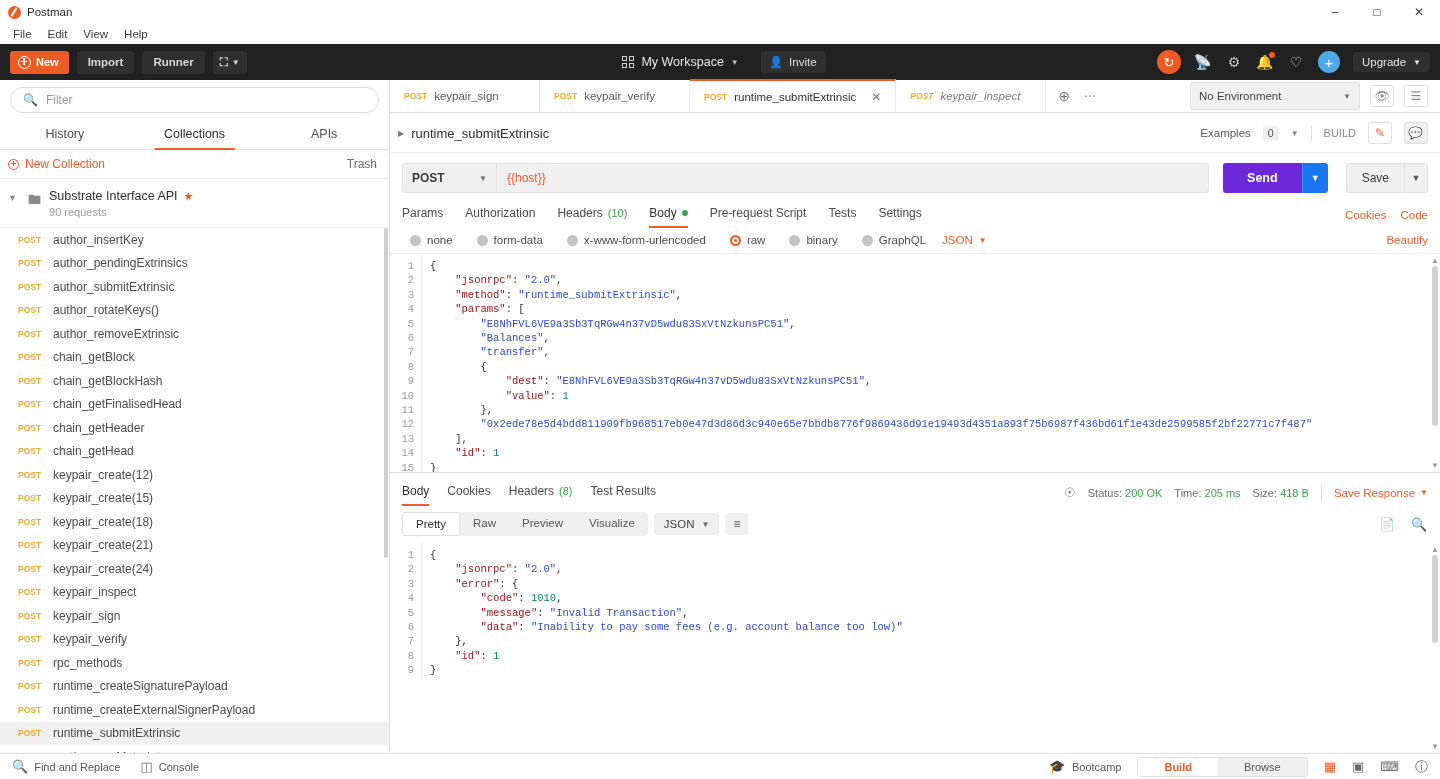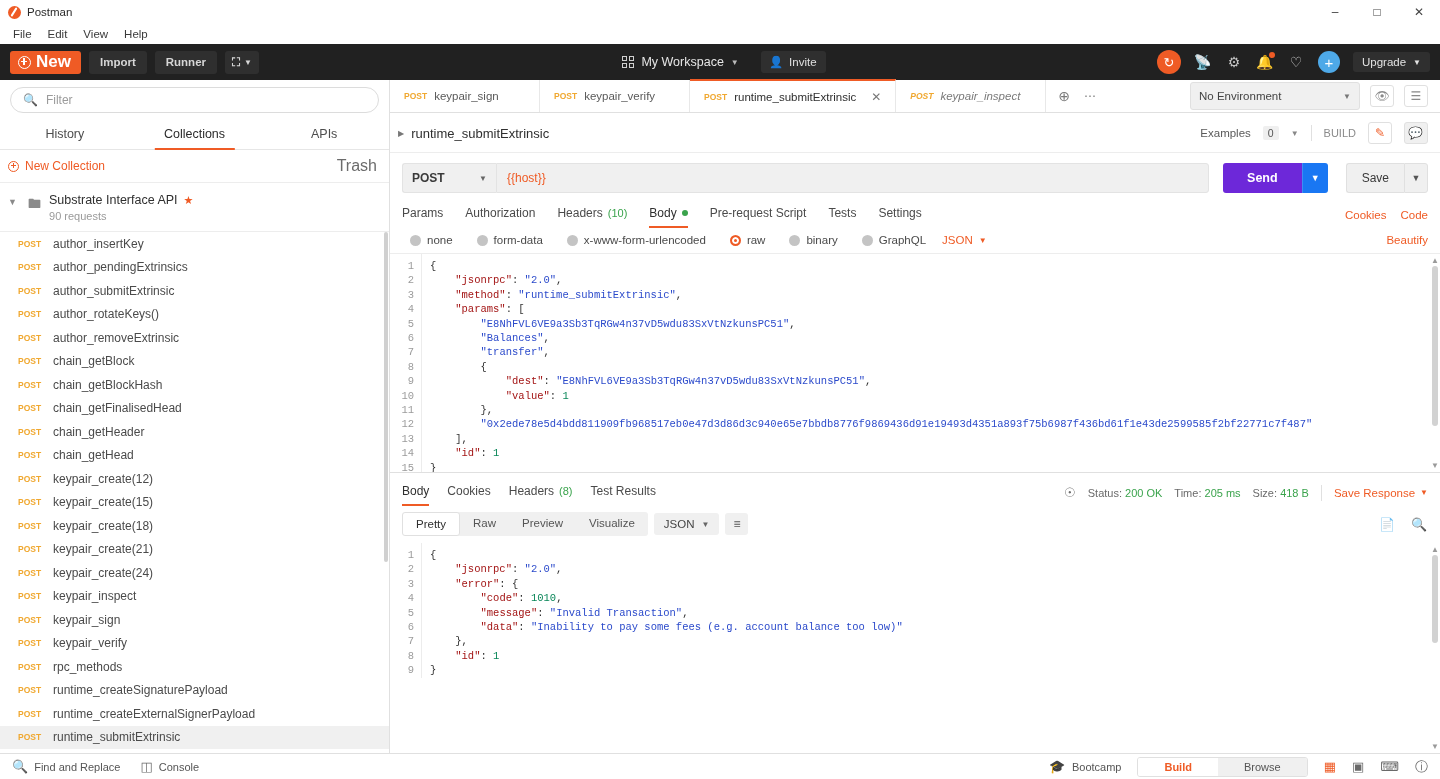--- a/index.html
+++ b/index.html
@@ -40,21 +40,21 @@
   .menu-item { font-size: 11.5px; color: #3a3a3a; padding: 2px 7px; }
 
   
   .toolbar {
     flex: 0 0 36px; height: 36px; background: #212121;
     display: flex; align-items: center; padding: 0 10px; position: relative;
   }
   .btn-new {
     display: flex; align-items: center; gap: 5px;
     background: #ef5b25; color: #fff; border-radius: 3px;
-    height: 23px; padding: 0 10px 0 8px; font-size: 17px; font-weight: bold;
+    height: 23px; padding: 0 10px 0 8px; font-size: 11px; font-weight: bold;
   }
   .plus-circle {
     width: 13px; height: 13px; border-radius: 50%;
     border: 1.4px solid #fff; position: relative; display: inline-block;
   }
   .plus-circle::before, .plus-circle::after {
     content: ""; position: absolute; background: #fff;
   }
   .plus-circle::before { left: 4.3px; top: 1.8px; width: 1.4px; height: 6.5px; }
   .plus-circle::after { top: 4.3px; left: 1.8px; height: 1.4px; width: 6.5px; }
@@ -131,21 +131,21 @@
     padding: 7px 12px 7px 8px; border-bottom: 1px solid #ededed;
   }
   .new-coll { display: flex; align-items: center; gap: 6px; color: #ef5b25; font-size: 12px; }
   .plus-circle-sm {
     width: 11px; height: 11px; border-radius: 50%; border: 1.3px solid #ef5b25;
     position: relative; display: inline-block;
   }
   .plus-circle-sm::before, .plus-circle-sm::after { content: ""; position: absolute; background: #ef5b25; }
   .plus-circle-sm::before { left: 3.6px; top: 1.5px; width: 1.2px; height: 5.4px; }
   .plus-circle-sm::after { top: 3.6px; left: 1.5px; height: 1.2px; width: 5.4px; }
-  .trash-link { color: #6b6b6b; font-size: 16px; }
+  .trash-link { color: #6b6b6b; font-size: 12px; }
 
   .coll-header {
     display: flex; align-items: flex-start; gap: 8px; padding: 10px 10px 9px 8px;
     border-bottom: 1px solid #ededed;
   }
   .chevron { color: #8a8a8a; font-size: 9px; padding-top: 4px; width: 12px; }
   .folder-icon { color: #8a8a8a; font-size: 13px; padding-top: 1px; }
   .coll-title { font-size: 12.5px; color: #2f2f2f; display: flex; align-items: center; gap: 6px; }
   .star { color: #ef5b25; font-size: 11px; }
   .coll-sub { font-size: 11px; color: #9a9a9a; margin-top: 3px; }

